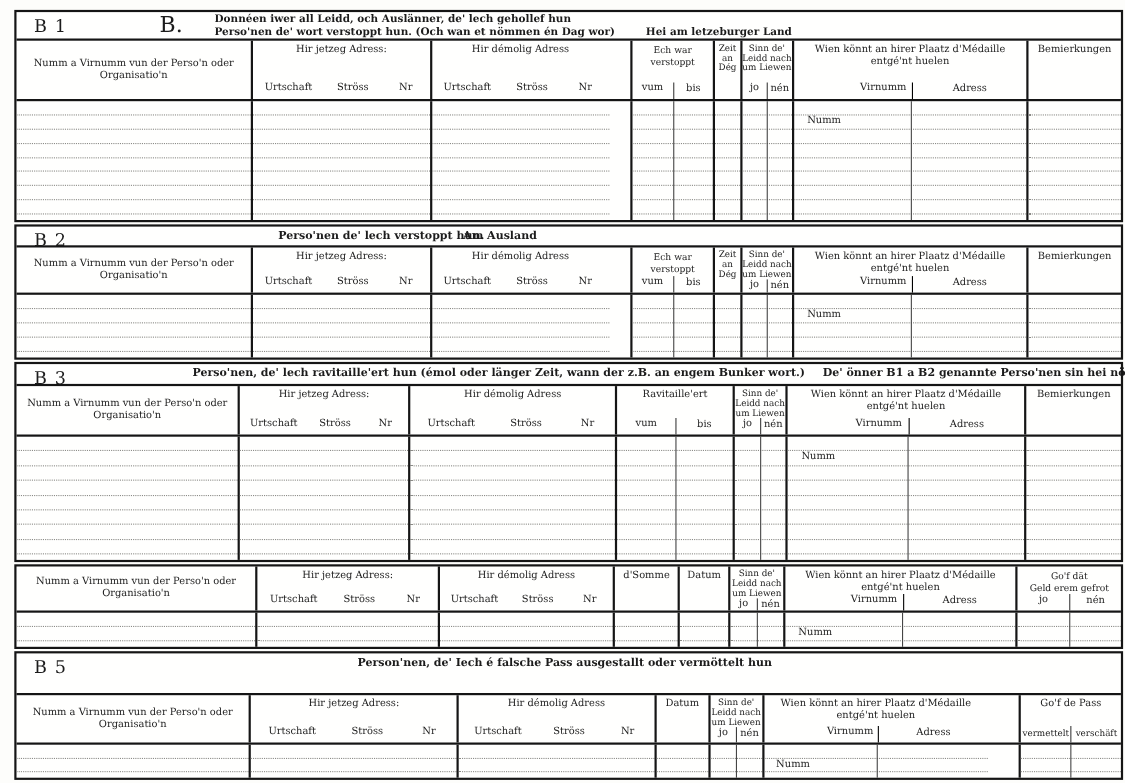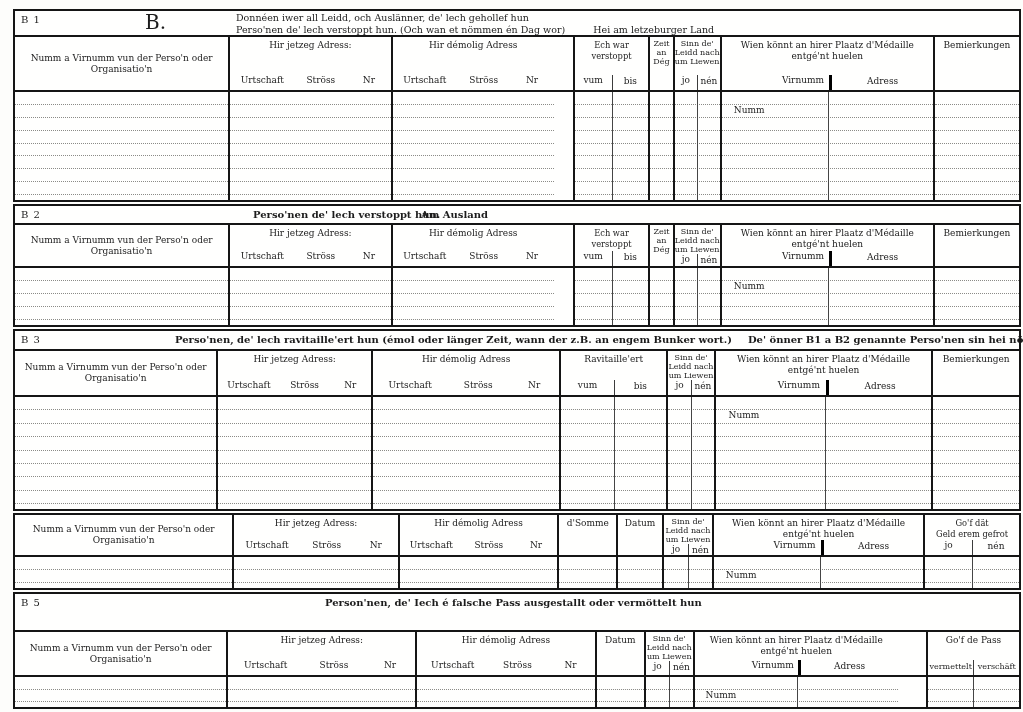--- a/index.html
+++ b/index.html
@@ -6,42 +6,42 @@
   body{
     width:1023px;height:712px;background:#fdfdfb;color:#1c1c1c;
     font-family:"DejaVu Serif", serif;position:relative;overflow:hidden;
   }
   .form{position:absolute;left:13px;top:9px;width:1008px;}
   .section{border:2px solid #151515;background:#fffffe;margin-bottom:2px;box-sizing:border-box;}
   
   .titlebar{position:relative;border-bottom:2px solid #151515;box-sizing:border-box;}
   .tb1{height:26px;}
   .tb2{height:19px;} .tb3{height:20px;text-align:center;} .tb4{height:20px;} .tb5{height:38px;}
-  .seclabel{position:absolute;left:6px;top:3px;font-size:10px;letter-spacing:1px;}
+  .seclabel{position:absolute;left:16px;top:3px;font-size:16px;letter-spacing:1px;}
   .bigletter{position:absolute;left:130px;top:1px;font-size:20px;line-height:20px;}
-  .titlelines{position:absolute;left:180px;top:1px;font-size:9.5px;font-weight:normal;line-height:12px;white-space:nowrap;margin-left:41px;}
+  .titlelines{position:absolute;left:180px;top:1px;font-size:9.5px;font-weight:bold;line-height:12px;white-space:nowrap;}
   .suffix{margin-left:28px;}
   .stitle{position:absolute;top:3px;font-size:10px;font-weight:bold;white-space:nowrap;}
   .t2-main{left:238px;} .t2-suf{left:406px;position:absolute;top:3px;font-size:10px;font-weight:bold;}
   .t3-main{left:160px;} .t3-part2{margin-left:16px;}
   .t4-main{left:282px;} .t5-main{left:310px;}
   
   .hrow{display:flex;border-bottom:2px solid #151515;box-sizing:border-box;}
   .bodyrow{display:flex;box-sizing:border-box;}
   .hcell,.bcol{box-sizing:border-box;border-left:2px solid #151515;position:relative;}
   .hcell:first-child,.bcol:first-child{border-left:none;}
   .hcell{display:flex;flex-direction:column;font-size:9px;text-align:center;}
   .main{flex:1;padding-top:3px;line-height:11px;}
   .vmid{display:flex;align-items:center;justify-content:center;padding:0 6px;}
   .subs{display:flex;height:15px;align-items:flex-start;font-size:9px;}
   .subs span{display:block;}
   .su{width:40%;} .ss{width:33%;} .sn{width:27%;}
   .half{width:50%;} .sd{border-left:1px solid #3c3c3c;height:100%;box-sizing:border-box;padding-top:1px;}
   .tiny{font-size:8px;line-height:9px;padding-top:2px;}
-  .wn{width:26%;margin-top:30px;} .wv{width:25%;} .wa{width:49%;border-left:3px solid #000000;height:100%;box-sizing:border-box;padding-top:1px;}
+  .wn{width:26%;margin-top:30px;} .wv{width:25%;} .wa{width:49%;border-left:1px solid #000000;height:100%;box-sizing:border-box;padding-top:1px;}
   .smallmain{font-size:8.3px;}
   
   .s1 .hrow{height:55px;} .s1 .bodyrow{height:108px;}
   .s2 .hrow{height:43px;} .s2 .bodyrow{height:57px;}
   .s3 .hrow{height:46px;} .s3 .bodyrow{height:112px;}
   .s4 .hrow{height:42px;} .s4 .bodyrow{height:31px;}
   .s5 .hrow{height:45px;} .s5 .bodyrow{height:30px;}
   
   .w1-1{width:21.65%;} .w1-2{width:16.48%;} .w1-3{width:16.58%;} .w1-4{width:7.65%;margin-left:19px;}
   .w1-5{width:2.48%;} .w1-6{width:4.77%;} .w1-7{width:21.65%;} .w1-8{width:8.74%;}
@@ -64,21 +64,21 @@
 <body>
 
 <div class="form">
 
   <div class="section s1">
     <div class="titlebar tb1">
       <span class="seclabel">B 1</span>
       <span class="bigletter">B.</span>
       <div class="titlelines">
         <div>Donnéen iwer all Leidd, och Auslänner, de' lech gehollef hun</div>
-        <div><span>Perso'nen de' lech verstoppt hun. (Och wan et nömmen én Dag wor)</span><span class="suffix">Hei am letzeburger Land</span></div>
+        <div><span>Perso'nen de' wort verstoppt hun. (Och wan et nömmen én Dag wor)</span><span class="suffix">Hei am letzeburger Land</span></div>
       </div>
     </div>
     <div class="hrow">
       <div class="hcell w1-1">
         <div class="main vmid">Numm a Virnumm vun der Perso'n oder Organisatio'n</div>
       </div>
       <div class="hcell w1-2">
         <div class="main">Hir jetzeg Adress:</div>
         <div class="subs">
           <span class="su">Urtschaft</span>

